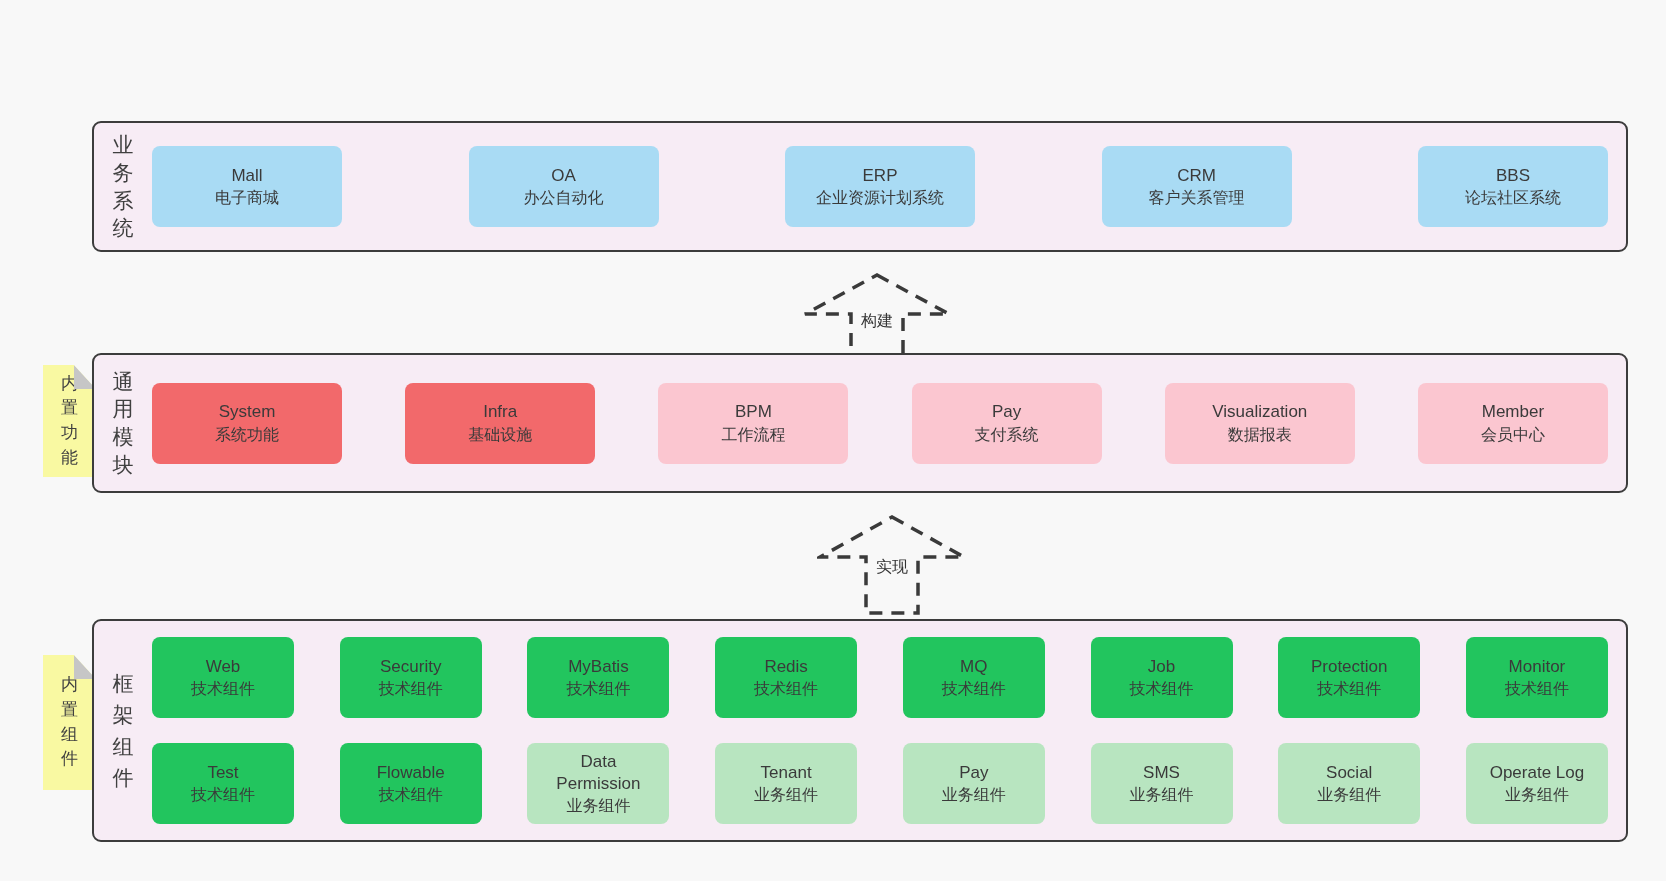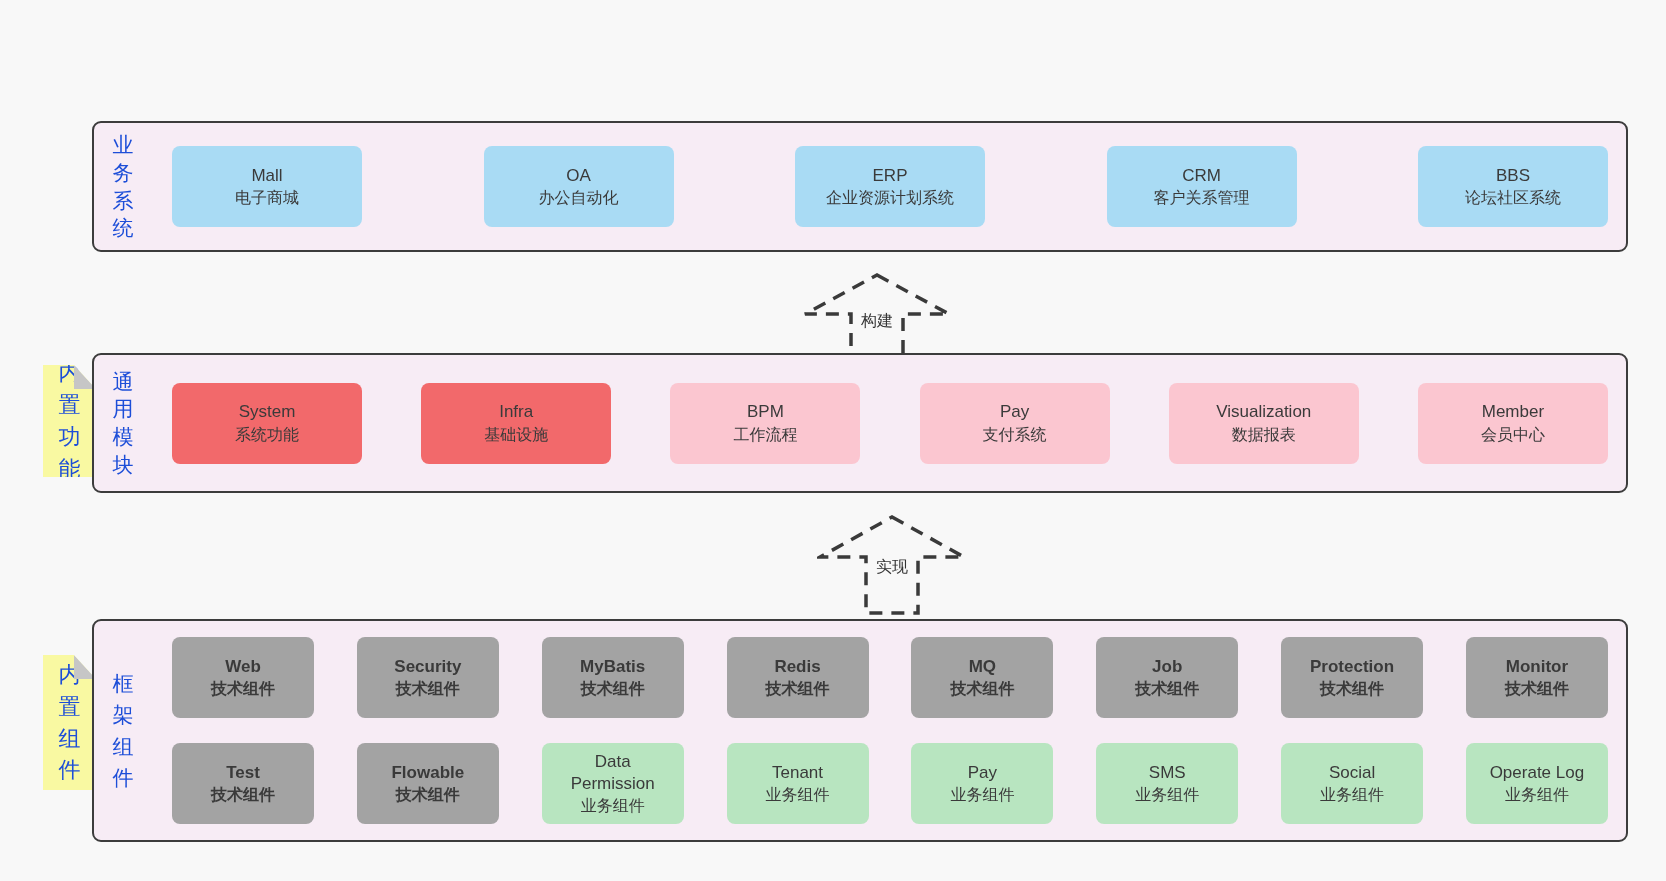--- a/index.html
+++ b/index.html
@@ -14,62 +14,62 @@
     position:absolute;left:92px;width:1536px;
     background:#f7ecf5;border:2px solid #3c3c3c;border-radius:9px;
     box-sizing:border-box;display:flex;
   }
   #band-business{top:121px;height:131px;}
   #band-modules{top:353px;height:140px;}
   #band-components{top:619px;height:223px;}
   .vlabel-col{flex:0 0 58px;display:flex;align-items:center;justify-content:center;}
   .vlabel{
     width:1.15em;font-size:21px;line-height:1.32;text-align:center;
-    word-break:break-all;color:#1d4ed8;
+    word-break:break-all;color:#404040;
   }
   #band-components .vlabel{line-height:1.5;}
   .row{
     flex:1;display:flex;align-items:center;justify-content:space-between;
     padding-right:18px;
   }
   .grid{
     flex:1;display:flex;flex-direction:column;justify-content:center;
     gap:25px;padding-right:18px;
   }
   .row8{display:flex;justify-content:space-between;}
   
   .box{
     height:81px;border-radius:8px;
     display:flex;flex-direction:column;align-items:center;justify-content:center;
-    text-align:center;line-height:1.32;margin-left:20px;
+    text-align:center;line-height:1.32;
   }
   .b6{width:190px;}
   .b8{width:142px;}
   .box .en{font-size:17px;}
   .box .zh{font-size:16px;}
   .b8 .en{max-width:104px;}
   .blue{background:#a9dbf4;}
   .red{background:#f2696b;}
   .pink{background:#fbc6d0;}
-  .green{background:#a3a3a3;font-weight:bold;}
+  .green{background:#22c55e;}
   .green-light{background:#b8e5c0;}
   
   .sticky{
     position:absolute;left:43px;width:53px;background:#f9f9a2;
     clip-path:polygon(0 0, calc(100% - 22px) 0, 100% 24px, 100% 100%, 0 100%);
     display:flex;align-items:center;justify-content:center;
     filter:drop-shadow(2px 3px 2px rgba(0,0,0,0.18));
   }
   #sticky-functions{top:365px;height:112px;}
   #sticky-components{top:655px;height:135px;}
   .fold{
     position:absolute;top:0;right:0;width:22px;height:24px;
     background:#c6c6c6;clip-path:polygon(0 0,100% 100%,0 100%);
   }
-  .sticky .vlabel{font-size:22px;line-height:1.45;}
+  .sticky .vlabel{font-size:17px;line-height:1.45;}
   
   .arrow{position:absolute;}
   #arrow-build{left:802px;top:272px;}
   #arrow-implement{left:817px;top:514px;}
   .arrow polygon{
     fill:none;stroke:#3a3a3a;stroke-width:3.5;
     stroke-dasharray:13 9;stroke-linejoin:miter;
   }
   .arrow-label{
     position:absolute;transform:translateX(-50%);

